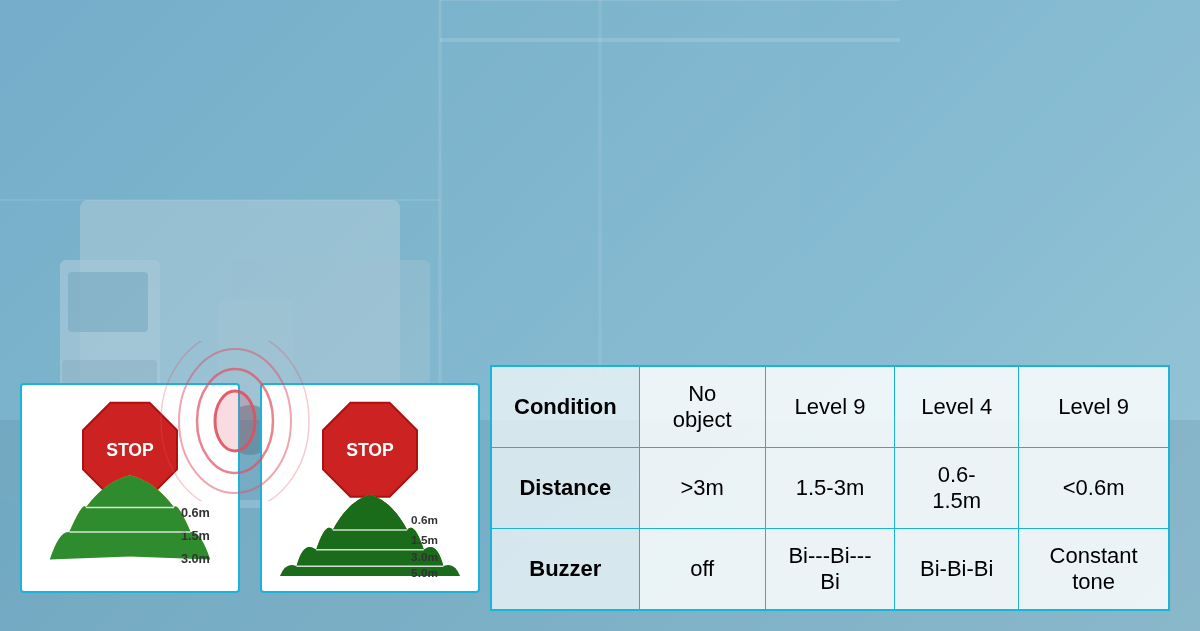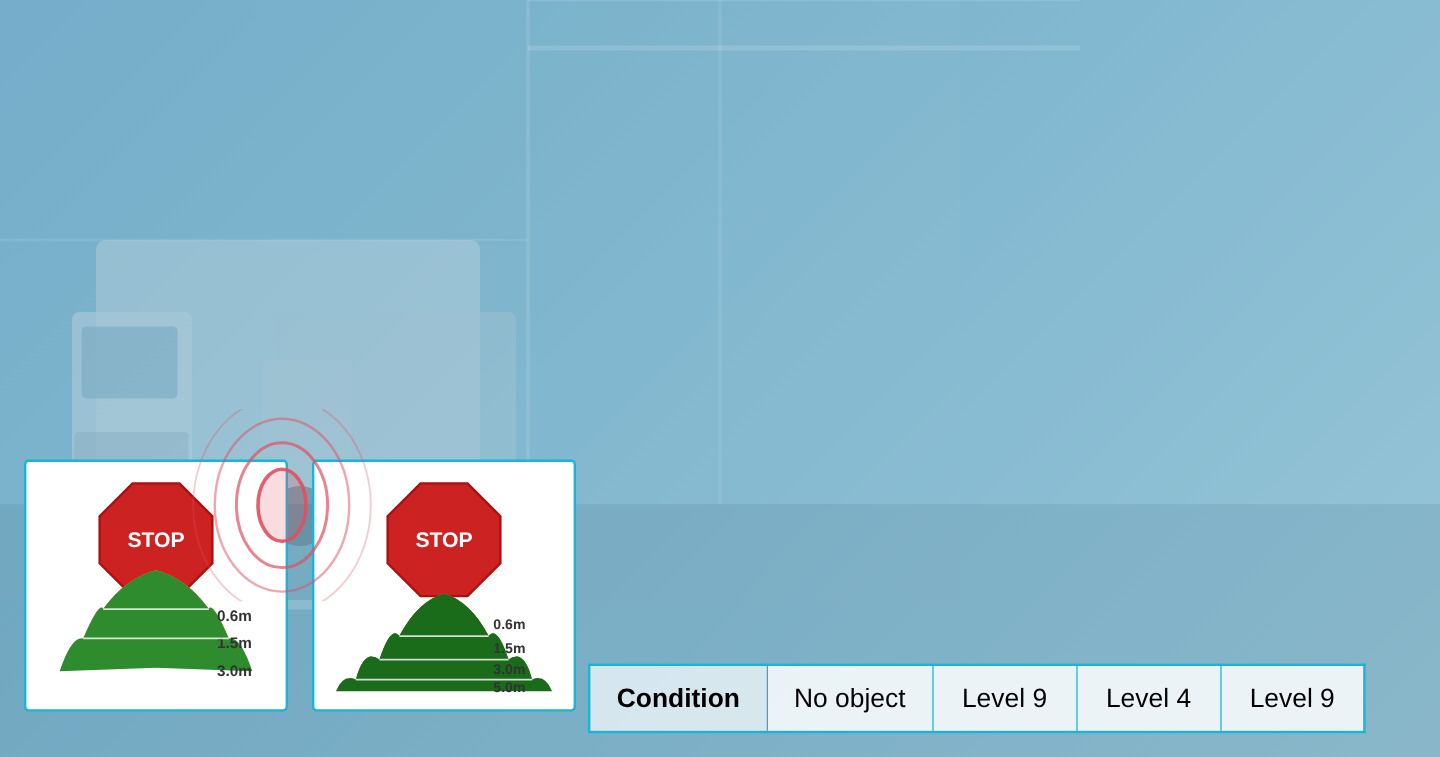--- a/index.html
+++ b/index.html
@@ -202,17 +202,31 @@
   <div class="table-container">
     <table>
       <tbody>
           <tr>
         <td>Condition</td>
         <td>No object</td>
         <td>Level 9</td>
         <td>Level 4</td>
         <td>Level 9</td>
       </tr>
+      <tr>
+        <td>Distance</td>
+        <td>&gt;3m</td>
+        <td>1.5-3m</td>
+        <td>0.6-1.5m</td>
+        <td>&lt;0.6m</td>
+      </tr>
+      <tr>
+        <td>Buzzer</td>
+        <td>off</td>
+        <td>Bi---Bi---Bi</td>
+        <td>Bi-Bi-Bi</td>
+        <td>Constant tone</td>
+      </tr>
     </tbody>
       </table>
   </div>
 
 </div>
 
 </body></html>

